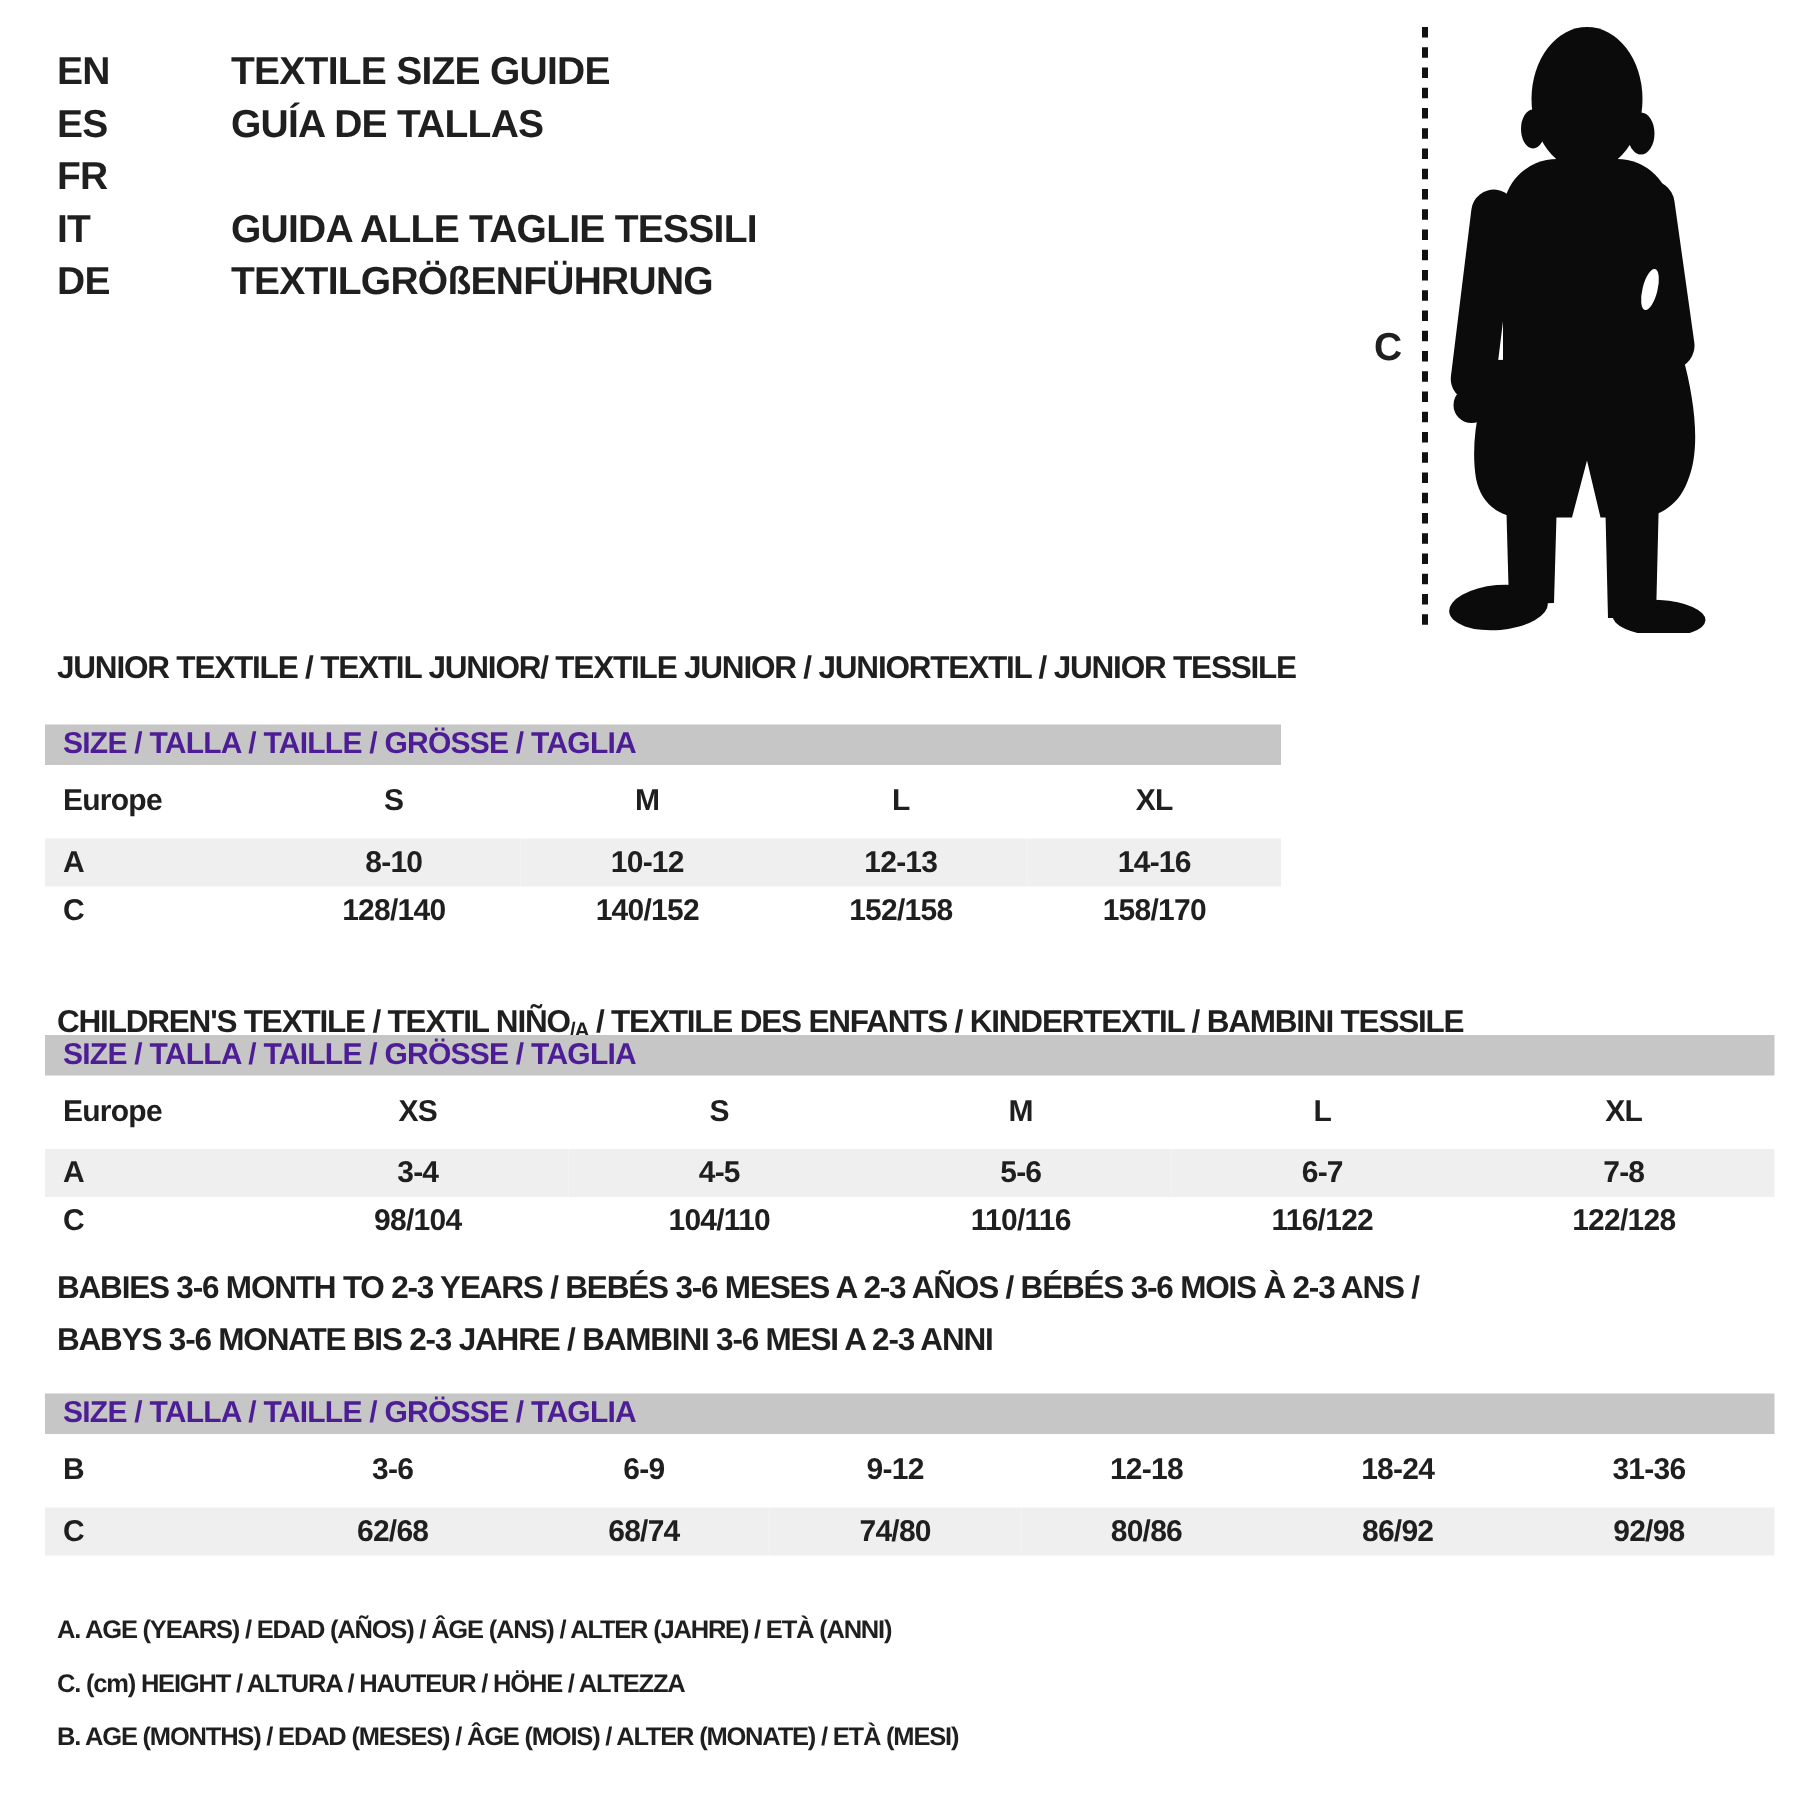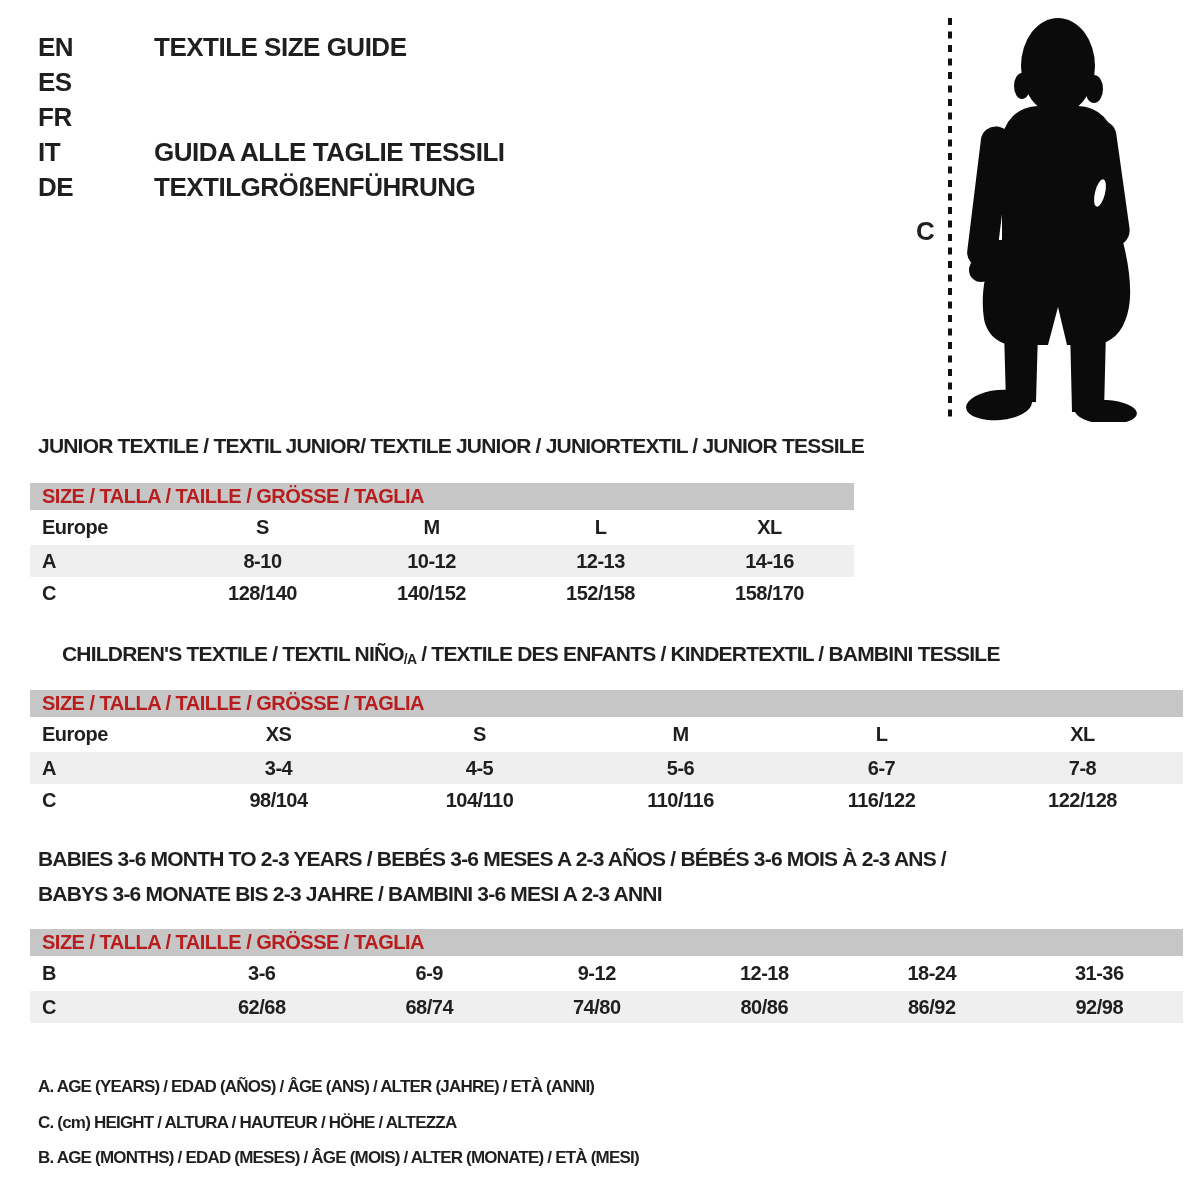--- a/index.html
+++ b/index.html
@@ -15,32 +15,32 @@
   .lang-code { width:68px; flex:0 0 auto; }
   .lang-label { white-space:nowrap; }
 
   
   .figure-svg { position:absolute; left:936px; top:10px; }
   .measure-label { position:absolute; left:916px; top:216px; font-size:26px; }
 
   
   .section-title { position:absolute; left:38px; font-size:21px; letter-spacing:-0.8px; white-space:nowrap; }
   .title-junior { top:434px;text-align:right; }
-  .title-children { top:642px;margin-left:24px; }
+  .title-children { top:670px; }
   .title-babies { top:841px; line-height:35px; }
   .title-sub { font-size:14px; position:relative; top:3px; }
 
   
   .size-table { position:absolute; border-collapse:collapse; table-layout:fixed;
                 font-size:20px; letter-spacing:-0.5px; font-weight:bold; }
-  .size-table th { background:#c6c6c6; color:#b91c1c; text-align:left;
+  .size-table th { background:#c6c6c6; color:#4c1d95; text-align:left;
                    padding:0 0 0 12px; height:27px; font-size:20px; font-weight:bold; }
   .size-table td { height:32px; text-align:center; vertical-align:middle; padding:0; }
   .size-table td.lbl { text-align:left; padding-left:12px; }
-  .size-table tr.tall td { height:35px; }
+  .size-table tr.tall td { height:49px; }
   .size-table tr.alt td { background:#efefef; }
   col.label-col { width:148px; }
 
   .table-junior { left:30px; top:483px; width:824px; }
   .table-children { left:30px; top:690px; width:1153px; }
   .table-babies { left:30px; top:929px; width:1153px; }
 
   
   .legend { position:absolute; left:38px; top:1069px; font-size:17px;
             letter-spacing:-0.8px; line-height:35.5px; white-space:nowrap; }
@@ -50,20 +50,21 @@
 
 <div class="page">
 
   <div class="lang-block">
     <div class="lang-row">
         <span class="lang-code">EN</span>
         <span class="lang-label">TEXTILE SIZE GUIDE</span>
       </div>
     <div class="lang-row">
         <span class="lang-code">ES</span>
+        <span class="lang-label">GUÍA DE TALLAS</span>
       </div>
     <div class="lang-row">
         <span class="lang-code">FR</span>
       </div>
     <div class="lang-row">
         <span class="lang-code">IT</span>
         <span class="lang-label">GUIDA ALLE TAGLIE TESSILI</span>
       </div>
     <div class="lang-row">
         <span class="lang-code">DE</span>

